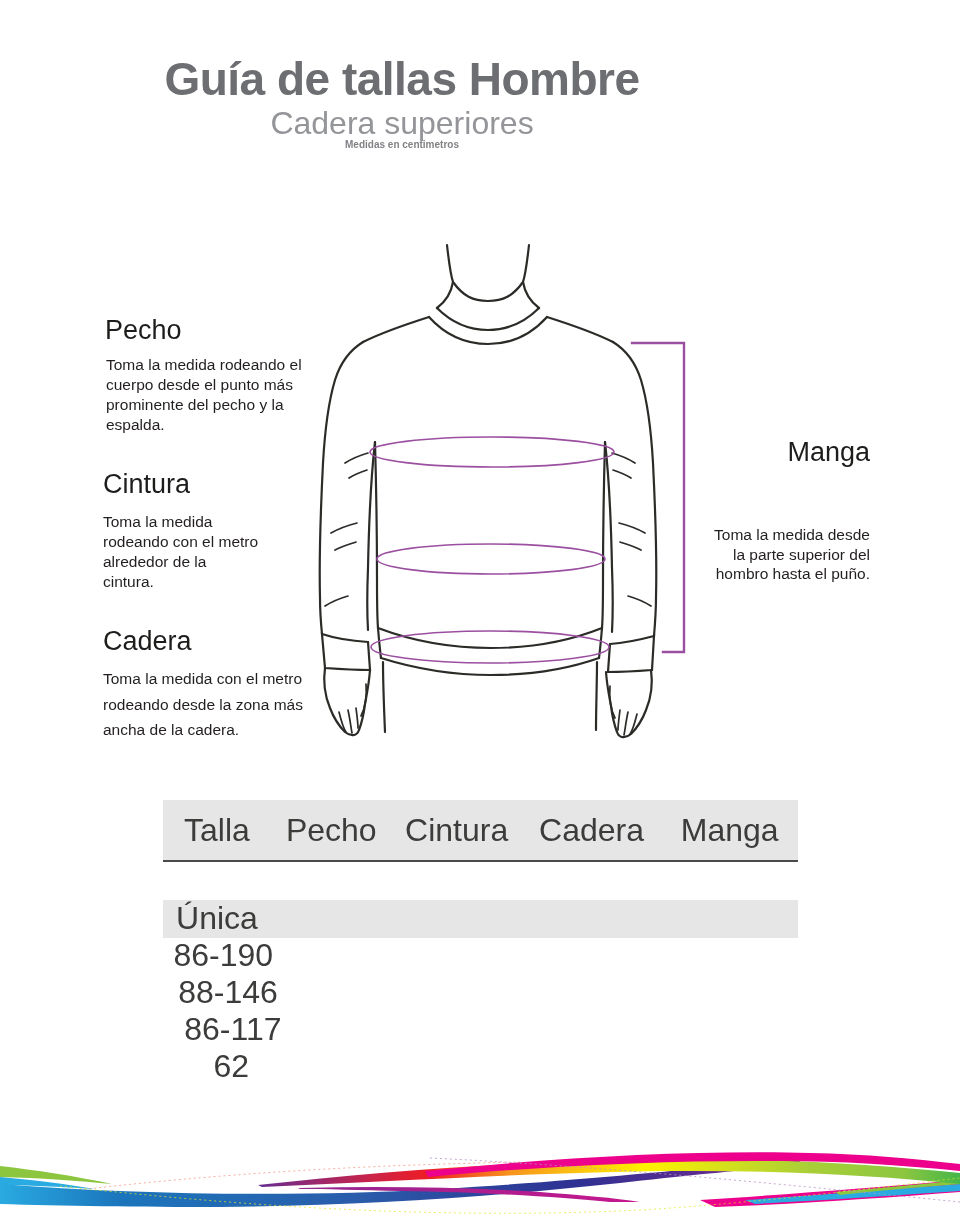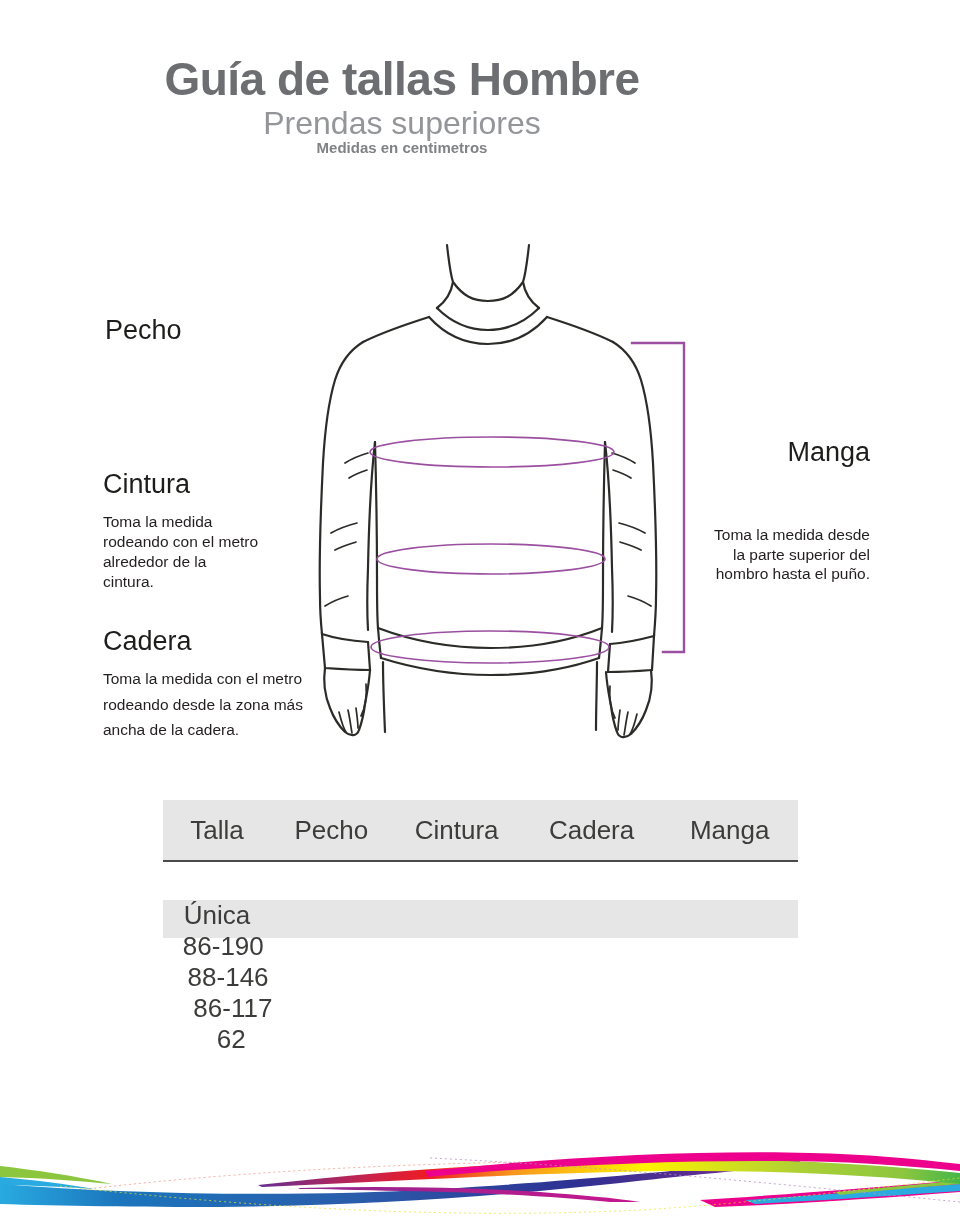--- a/index.html
+++ b/index.html
@@ -18,21 +18,21 @@
     font-size:46px;font-weight:bold;
     color:#6d6e71;letter-spacing:-.5px;
   }
   #subtitle{
     top:105px;
     font-size:32px;font-weight:400;
     color:#939598;
   }
   #units-note{
     top:139px;
-    font-size:15px;font-weight:bold;
+    font-size:10px;font-weight:bold;
     color:#808285;
   }
   .m-label{
     font-size:27px;font-weight:400;color:#1d1d1b;
   }
   .m-desc{
     font-size:15.5px;line-height:20px;color:#231f20;
   }
   #pecho-label{left:105px;top:315px;}
   #pecho-desc{left:106px;top:355px;width:212px;}
@@ -48,37 +48,38 @@
   #table-header{
     height:60px;background:#e6e6e6;
     border-bottom:2px solid #4a4a4a;
     align-items:center;
   }
   #table-values{
     margin-top:38px;height:38px;background:#e6e6e6;
     flex-direction:column;
   }
   .t-cell{
-    text-align:center;font-size:26px;color:#3c3c3b;
+    text-align:center;font-size:32px;color:#3c3c3b;
   }
   .c0{width:17%;} .c1{width:19%;} .c2{width:20.5%;} .c3{width:22%;} .c4{width:21.5%;}
 
   #figure-wrap{left:295px;top:238px;width:400px;height:505px;}
   #ribbon-wrap{left:0px;top:1140px;width:960px;height:92px;}
 </style>
 </head>
 <body>
 
 <div id="page">
 
   <div id="title" class="abs center">Guía de tallas Hombre</div>
-  <div id="subtitle" class="abs center">Prendas superiores</div>
+  <div id="subtitle" class="abs center">Cadera superiores</div>
   <div id="units-note" class="abs center">Medidas en centimetros</div>
 
   <div id="pecho-label" class="abs m-label">Pecho</div>
+  <div id="pecho-desc" class="abs m-desc">Toma la medida rodeando el cuerpo desde el punto más prominente del pecho y la espalda.</div>
 
   <div id="cintura-label" class="abs m-label">Cintura</div>
   <div id="cintura-desc" class="abs m-desc">Toma la medida rodeando con el metro alrededor de la cintura.</div>
 
   <div id="cadera-label" class="abs m-label">Cadera</div>
   <div id="cadera-desc" class="abs m-desc">Toma la medida con el metro rodeando desde la zona más ancha de la cadera.</div>
 
   <div id="manga-label" class="abs m-label">Manga</div>
   <div id="manga-desc" class="abs m-desc">Toma la medida desde la parte superior del hombro hasta el puño.</div>
 

